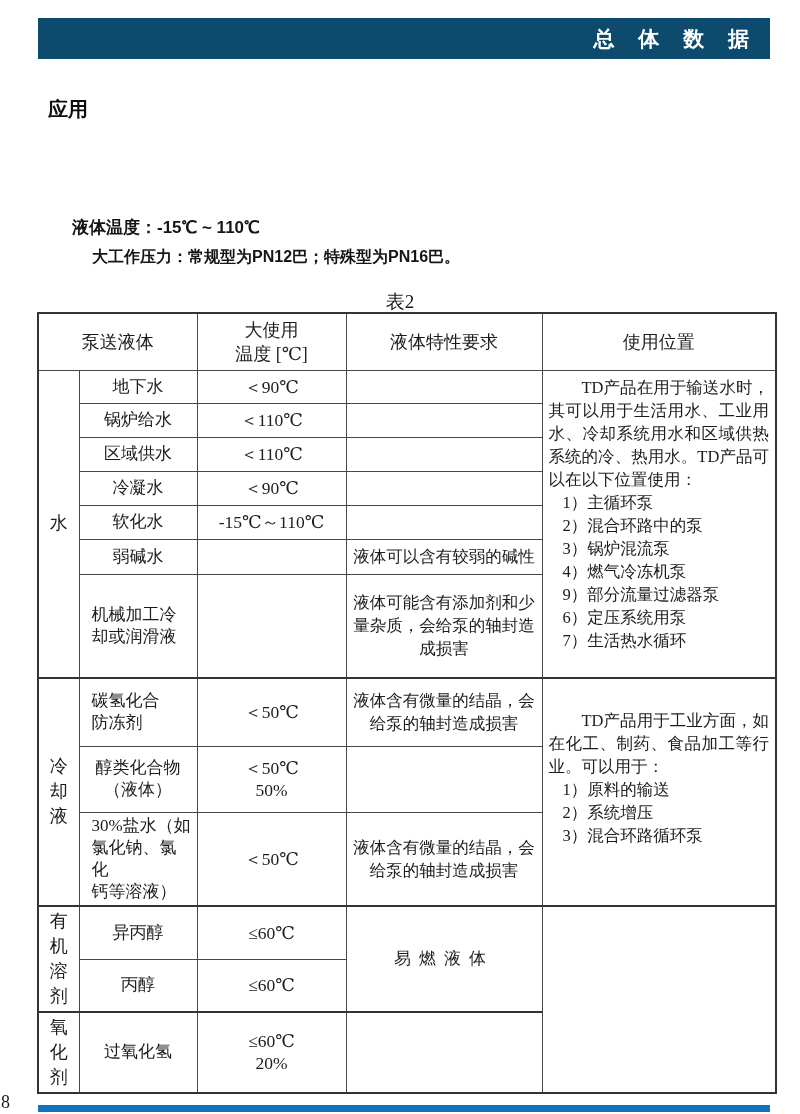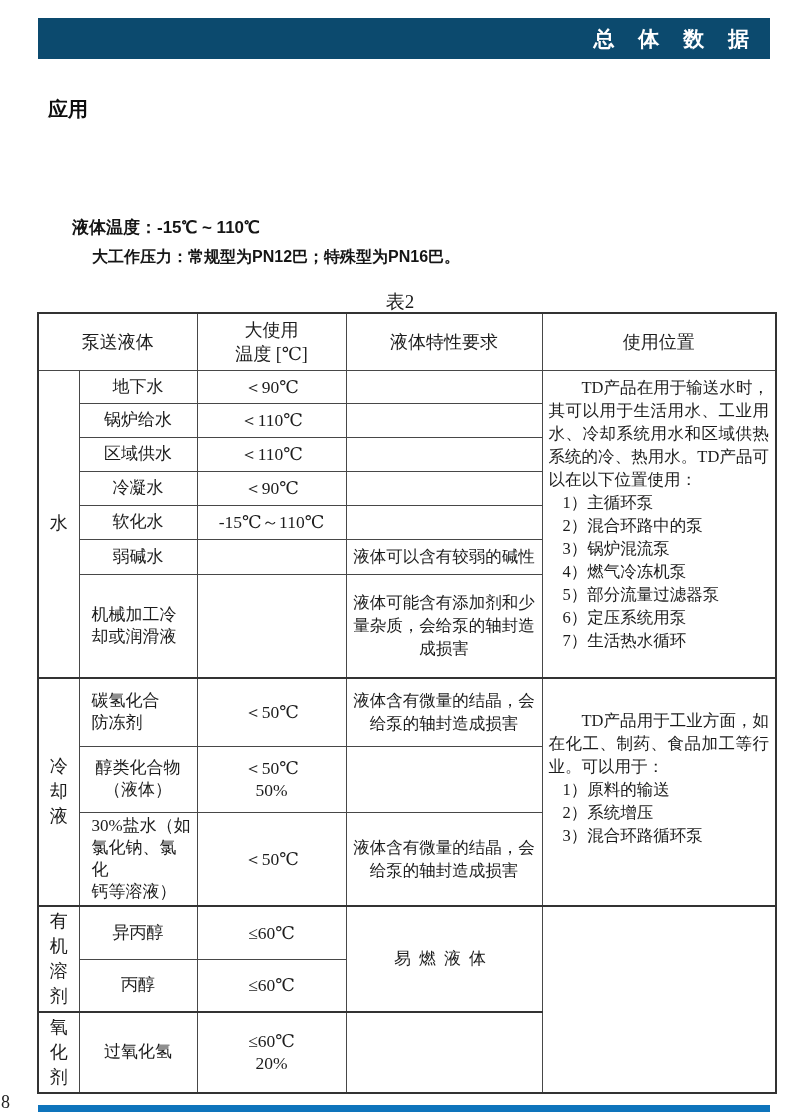--- a/index.html
+++ b/index.html
@@ -70,21 +70,21 @@
           <th>液体特性要求</th>
           <th>使用位置</th>
         </tr>
       </thead>
       <tbody>
         <tr style="height: 33px;">
           <td rowspan="7" class="cell-group">水</td>
           <td class="cell-name">地下水</td>
           <td class="cell-temp">＜90℃</td>
           <td class="cell-req"></td>
-          <td rowspan="7" class="cell-loc"><div class="loc-intro">TD产品在用于输送水时，其可以用于生活用水、工业用水、冷却系统用水和区域供热系统的冷、热用水。TD产品可以在以下位置使用：</div><div class="loc-item">1）主循环泵</div><div class="loc-item">2）混合环路中的泵</div><div class="loc-item">3）锅炉混流泵</div><div class="loc-item">4）燃气冷冻机泵</div><div class="loc-item">5）部分流量过滤器泵</div><div class="loc-item">6）定压系统用泵</div><div class="loc-item">7）生活热水循环</div></td>
+          <td rowspan="7" class="cell-loc"><div class="loc-intro">TD产品在用于输送水时，其可以用于生活用水、工业用水、冷却系统用水和区域供热系统的冷、热用水。TD产品可以在以下位置使用：</div><div class="loc-item">1）主循环泵</div><div class="loc-item">2）混合环路中的泵</div><div class="loc-item">3）锅炉混流泵</div><div class="loc-item">4）燃气冷冻机泵</div><div class="loc-item">9）部分流量过滤器泵</div><div class="loc-item">6）定压系统用泵</div><div class="loc-item">7）生活热水循环</div></td>
         </tr>
         <tr style="height: 34px;">
           <td class="cell-name">锅炉给水</td>
           <td class="cell-temp">＜110℃</td>
           <td class="cell-req"></td>
         </tr>
         <tr style="height: 34px;">
           <td class="cell-name">区域供水</td>
           <td class="cell-temp">＜110℃</td>
           <td class="cell-req"></td>

